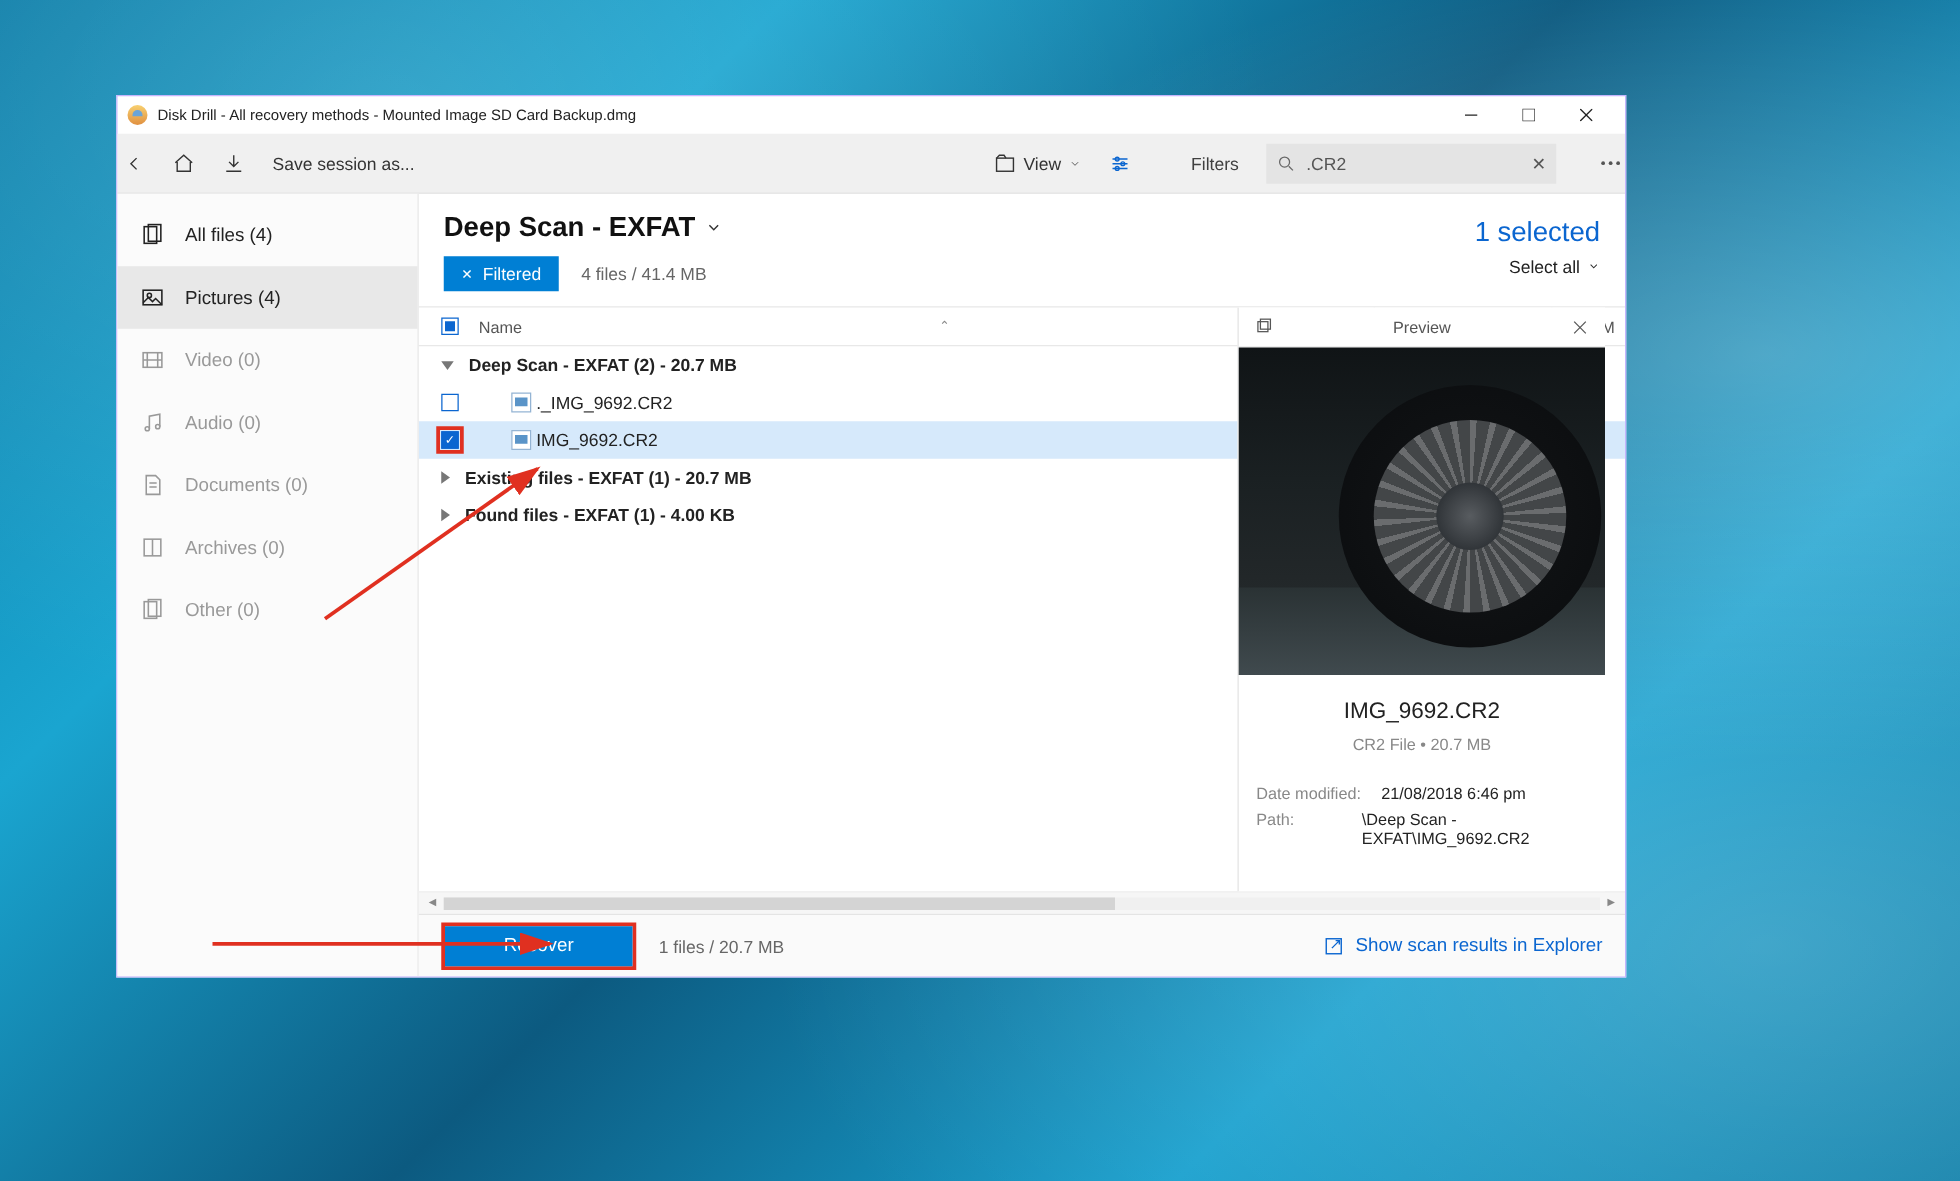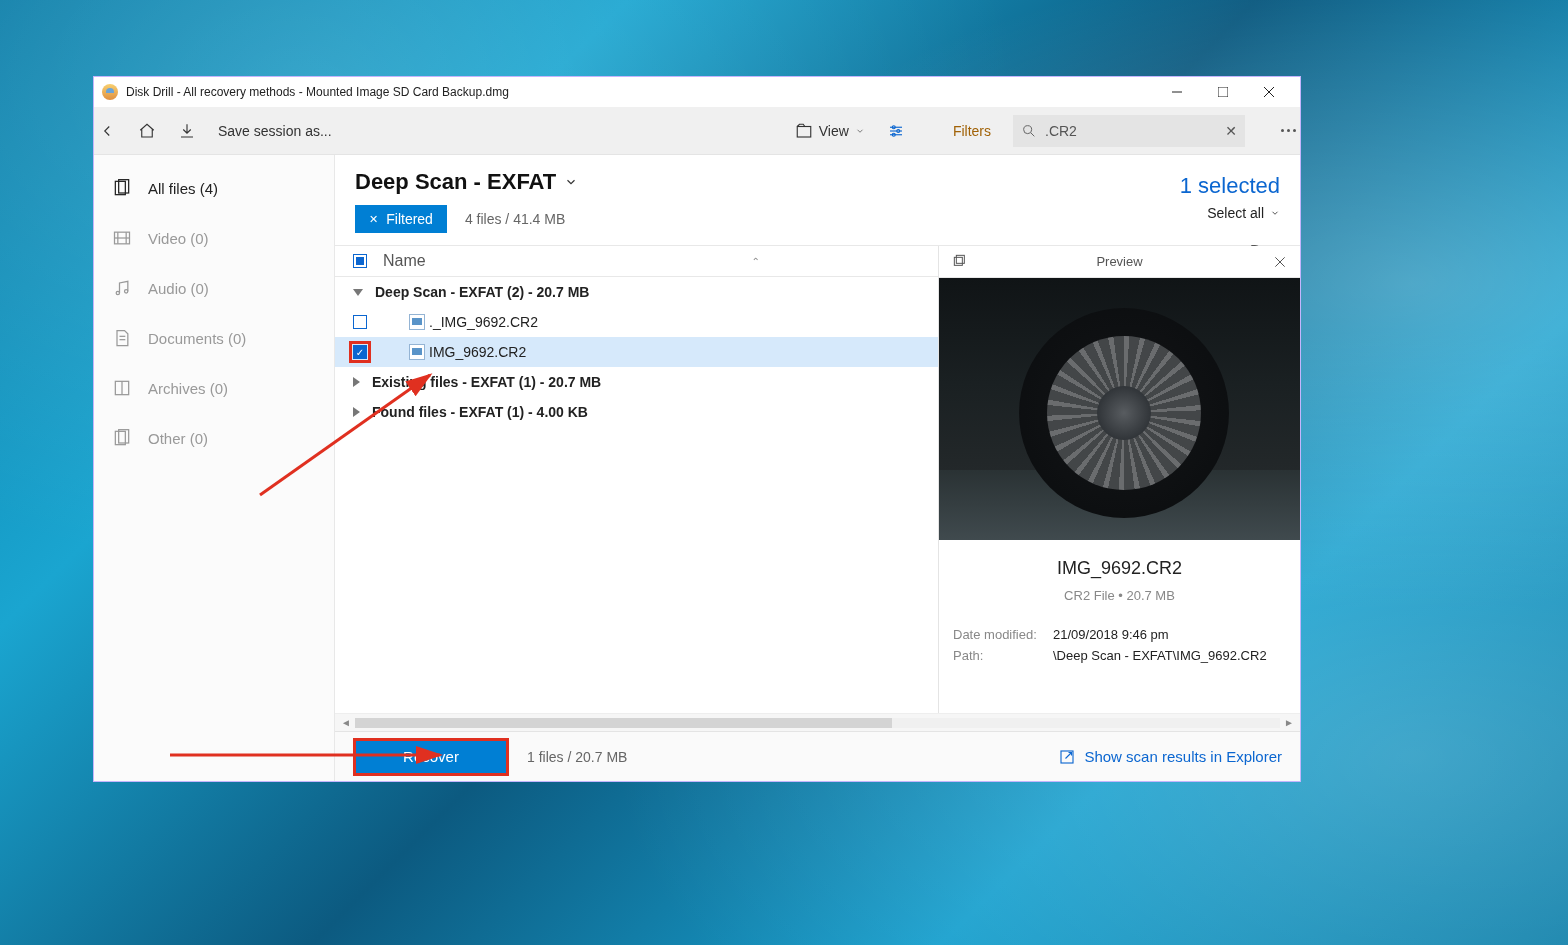--- a/index.html
+++ b/index.html
@@ -24,21 +24,21 @@
 .winctrls { margin-left: auto; display: flex; }
 .winbtn { width: 46px; height: 30px; display: flex; align-items: center; justify-content: center; color: #222; }
 .winbtn svg { width: 10px; height: 10px; }
 
 .toolbar {
   height: 48px; background: #f0f0f0; border-bottom: 1px solid #e4e4e4;
   display: flex; align-items: center; padding: 0 4px; gap: 22px; font-size: 14px; color: #333;
 }
 .tbtn { display: flex; align-items: center; gap: 6px; }
 .tbtn svg { width: 18px; height: 18px; stroke: #333; fill: none; stroke-width: 1.5; }
-.tbtn.blue { color: #a16207; gap: 48px; }
+.tbtn.blue { color: #404040; gap: 48px; }
 .tbtn.blue svg { stroke: #0b66d0; }
 .spacer { flex: 1; }
 .searchbox {
   display: flex; align-items: center; background: #e4e4e4; height: 32px; width: 232px;
   padding: 0 8px; font-size: 14px; color: #555; justify-content: center;
 }
 .searchbox svg { width: 16px; height: 16px; stroke: #666; fill: none; stroke-width: 1.5; margin-right: 8px; }
 .searchbox .clear { margin-left: auto; cursor: pointer; }
 .more { margin-left: 14px; display: flex; gap: 3px; }
 .more span { width: 3px; height: 3px; background: #555; border-radius: 50%; }
@@ -66,21 +66,21 @@
 }
 .filtered-badge::before {
   content: "✕"; font-size: 11px;
 }
 .file-summary { color: #666; font-size: 14px; }
 .selected-count { position: absolute; top: 18px; right: 20px; color: #0b66d0; font-size: 22px; }
 .select-all { position: absolute; top: 50px; right: 20px; color: #222; font-size: 14px; display: flex; align-items: center; gap: 6px; }
 
 .colhead {
   margin-top: 12px; height: 32px; border-top: 1px solid #e8e8e8; border-bottom: 1px solid #e8e8e8;
-  display: flex; align-items: center; font-size: 16px; color: #555; padding-left: 10px;
+  display: flex; align-items: center; font-size: 13px; color: #555; padding-left: 10px;
 }
 .colhead .c-check { width: 30px; display: flex; justify-content: center; }
 .colhead .c-name { flex: 1; padding-left: 8px; position: relative; border-right: 1px solid #e8e8e8; height: 100%; display: flex; align-items: center; }
 .colhead .c-name::after { content: "⌃"; position: absolute; left: 52%; font-size: 10px; color: #888; }
 .colhead .c-chance { width: 142px; padding-left: 8px; border-right: 1px solid #e8e8e8; height: 100%; display: flex; align-items: center; }
 .colhead .c-date { width: 58px; padding-left: 8px; }
 .checkbox { width: 14px; height: 14px; border: 1.5px solid #0b66d0; background: #fff; display: flex; align-items: center; justify-content: center; }
 .checkbox.dash::after { content: ""; width: 8px; height: 8px; background: #0b66d0; }
 .checkbox.checked { background: #0b66d0; }
 .checkbox.checked::after { content: "✓"; color: #fff; font-size: 10px; }
@@ -111,21 +111,21 @@
 .footer { height: 50px; background: #fafafa; border-top: 1px solid #e4e4e4; display: flex; align-items: center; padding: 0 18px; gap: 18px; }
 .recover-btn {
   background: #007fd4; color: #fff; width: 150px; height: 32px; border: none;
   font-size: 15px; cursor: pointer;
 }
 .recover-wrap { border: 3px solid #e03020; padding: 0; }
 .show-explorer { margin-left: auto; color: #0b66d0; font-size: 15px; display: flex; align-items: center; gap: 8px; }
 .show-explorer svg { stroke: #0b66d0; fill: none; stroke-width: 1.5; width: 18px; height: 18px; }
 
 .preview {
-  position: absolute; right: 0; top: 91px; bottom: 68px; width: 362px;
+  position: absolute; right: 16px; top: 91px; bottom: 68px; width: 294px;
   background: #fff; border-left: 1px solid #e4e4e4; display: flex; flex-direction: column;
 }
 .preview-head { height: 32px; border-bottom: 1px solid #e8e8e8; display: flex; align-items: center; padding: 0 12px; }
 .preview-head .ptitle { flex: 1; text-align: center; color: #555; font-size: 13px; }
 .preview-head svg { width: 16px; height: 16px; stroke: #555; fill: none; stroke-width: 1.5; }
 .preview-img {
   height: 262px;
   background: linear-gradient(180deg, #101416 0%, #1a2022 40%, #2a2e30 100%);
   position: relative; overflow: hidden;
 }
@@ -245,20 +245,28 @@
 
   <div class="content">
 
     <div class="sidebar">
       <div class="sideitem dark">
         <svg viewBox="0 0 24 24">
             <rect x="4" y="4" width="12" height="16"></rect>
             <rect x="8" y="2" width="12" height="16"></rect>
           </svg>
         <span>All files (4)</span>
+      </div>
+      <div class="sideitem active">
+        <svg viewBox="0 0 24 24">
+            <rect x="3" y="5" width="18" height="14"></rect>
+            <circle cx="9" cy="10" r="2"></circle>
+            <path d="M3 17l5-5 4 4 3-3 6 6"></path>
+          </svg>
+        <span>Pictures (4)</span>
       </div>
       <div class="sideitem">
         <svg viewBox="0 0 24 24">
             <rect x="3" y="5" width="18" height="14"></rect>
             <line x1="7" y1="5" x2="7" y2="19"></line>
             <line x1="17" y1="5" x2="17" y2="19"></line>
             <line x1="3" y1="12" x2="21" y2="12"></line>
           </svg>
         <span>Video (0)</span>
       </div>
@@ -414,21 +422,21 @@
         <div class="preview-img">
           <div class="ground"></div>
           <div class="wheel"></div>
         </div>
         <div class="preview-body">
           <div class="fname">IMG_9692.CR2</div>
           <div class="ftype">CR2 File • 20.7 MB</div>
           <div class="preview-meta">
             <div class="row">
               <span class="lbl">Date modified:</span>
-              <span class="val">21/09/2018 9:46 pm</span>
+              <span class="val">21/08/2018 6:46 pm</span>
             </div>
             <div class="row">
               <span class="lbl">Path:</span>
               <span class="val">\Deep Scan - EXFAT\IMG_9692.CR2</span>
             </div>
           </div>
         </div>
       </div>
 
     </div>

